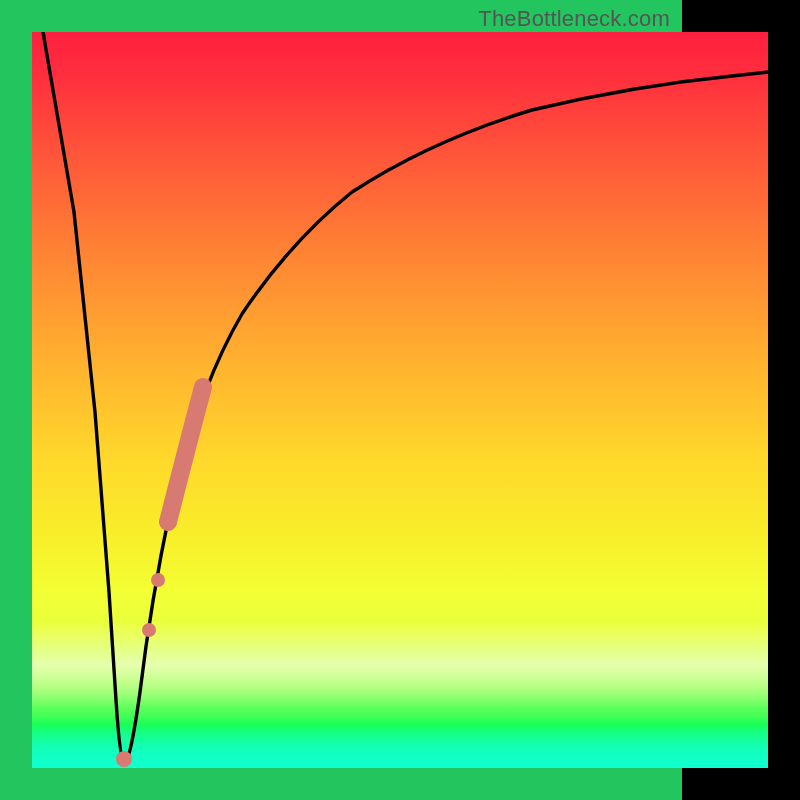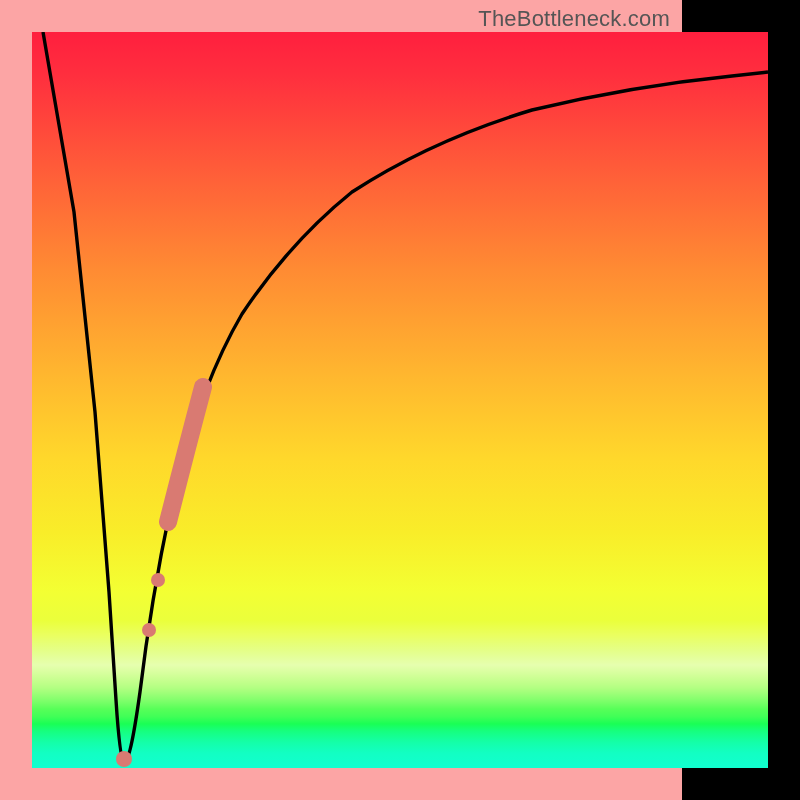--- a/index.html
+++ b/index.html
@@ -8,21 +8,21 @@
     width: 800px;
     height: 800px;
     overflow: hidden;
     background: #000;
     font-family: Arial, Helvetica, sans-serif;
   }
   .frame {
     position: relative;
     width: 682px;
     height: 800px;
-    background: #fca5a5;
+    background: #22c55e;
   }
   .plot {
     position: absolute;
     left: 32px;
     top: 32px;
     width: 736px;
     height: 736px;
     
     background:
       linear-gradient(

